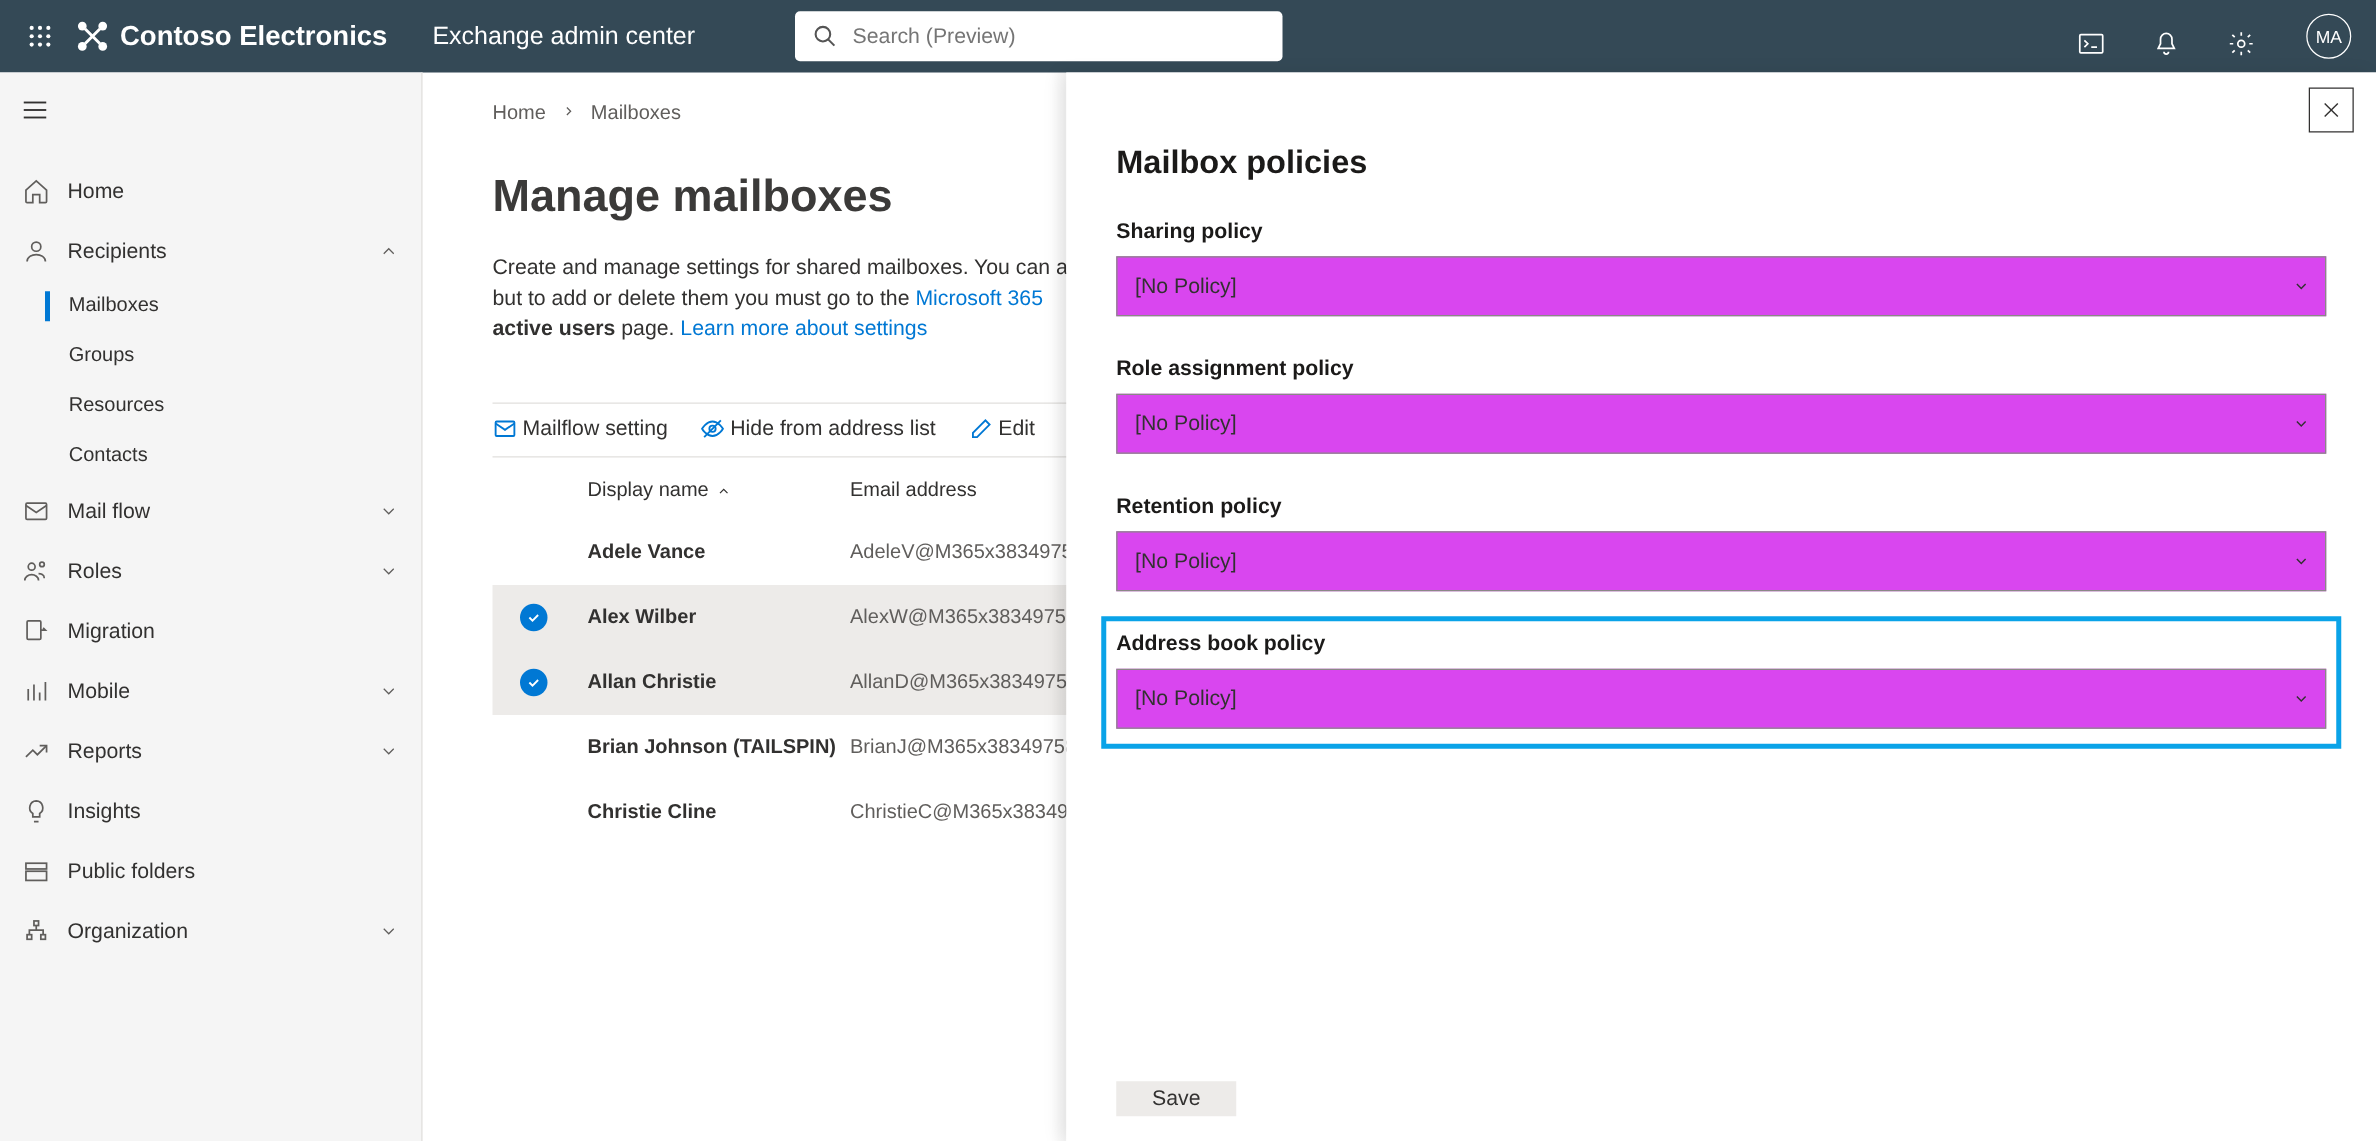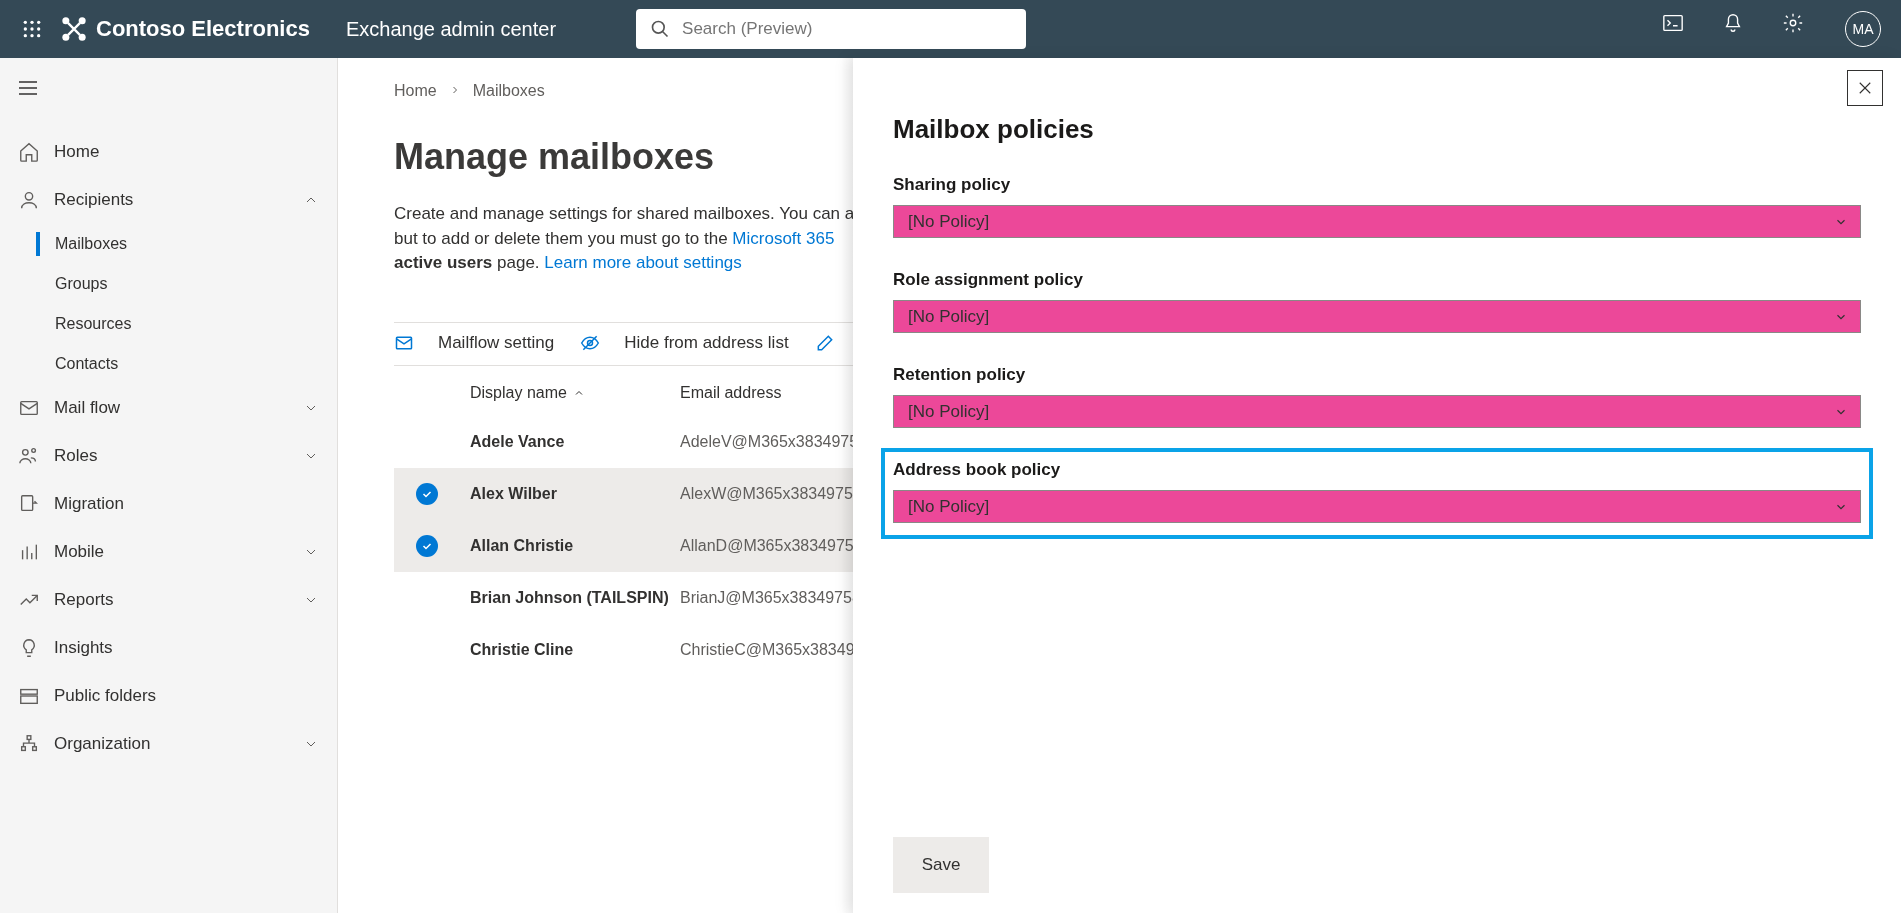--- a/index.html
+++ b/index.html
@@ -10,21 +10,21 @@
   .waffle { width: 40px; height: 40px; display: flex; align-items: center; justify-content: center; cursor: pointer; }
   .waffle svg { width: 20px; height: 20px; fill: #fff; }
   .brand { display: flex; align-items: center; gap: 8px; margin-left: 8px; font-size: 22px; font-weight: 600; }
   .brand-icon { width: 28px; height: 28px; fill: #fff; }
   .app-title { margin-left: 36px; font-size: 20px; font-weight: 400; }
   .search-wrap { flex: 0 0 auto; margin-left: 80px; }
   .search { display: flex; align-items: center; background: #fff; border-radius: 4px; height: 40px; width: 390px; padding: 0 14px; }
   .search svg { width: 20px; height: 20px; stroke: #555; fill: none; stroke-width: 2; }
   .search input { border: none; outline: none; font-size: 17px; margin-left: 12px; flex: 1; color: #0c4a6e; }
   .header-spacer { flex: 1; }
-  .header-icons { display: flex; align-items: flex-start; gap: 36px; margin-right: 8px; }
+  .header-icons { display: flex; align-items: flex-end; gap: 36px; margin-right: 8px; }
   .hicon { width: 24px; height: 24px; display:flex; align-items:center; justify-content:center; cursor:pointer; }
   .hicon svg { width: 22px; height: 22px; stroke: #fff; fill: none; stroke-width: 1.5; }
   .avatar { width: 36px; height: 36px; border: 1px solid #fff; border-radius: 50%; display: flex; align-items: center; justify-content: center; font-size: 14px; color:#fff; cursor:pointer; margin-left: 4px;}
 
   
   .body { display: flex; height: calc(100% - 58px); }
 
   
   .sidebar { width: 338px; background: #f5f5f5; border-right: 1px solid #e1dfdd; padding-top: 18px; }
   .hamburger { padding-left: 16px; margin-bottom: 24px; cursor:pointer; }
@@ -39,21 +39,21 @@
   
   .main { flex: 1; padding: 24px 56px; overflow:hidden; position:relative;}
   .breadcrumb { font-size: 16px; color: #605e5c; display:flex; align-items:center; gap:12px;}
   .breadcrumb .bc-link { cursor:pointer; }
   .breadcrumb .bc-sep svg { width:12px; height:12px; stroke:#605e5c; fill:none; stroke-width:2;}
   .page-title { font-size: 36px; font-weight: 700; color:#3b3a39; margin-top: 36px; }
   .page-desc { font-size: 17px; color:#323130; margin-top: 24px; max-width: 900px; line-height:1.45; }
   .page-desc a { color:#0078d4; text-decoration:none; cursor:pointer;}
   .page-desc strong { font-weight:700;}
   .toolbar { display:flex; gap: 26px; border-bottom:1px solid #e1dfdd; margin-top:46px; padding-bottom:12px; padding-top:10px; border-top:1px solid #e1dfdd;}
-  .tool-btn { display:flex; align-items:center; gap:24px; font-size:17px; color:#323130; cursor:pointer;}
+  .tool-btn { display:flex; align-items:center; gap:4px; font-size:17px; color:#323130; cursor:pointer;}
   .tool-btn svg { width:20px; height:20px; stroke:#0078d4; fill:none; stroke-width:1.8;}
   .table-head { display:flex; padding:18px 0 14px; font-size:16px; color:#323130;}
   .col-check { width:76px; }
   .col-name { width:210px; display:flex; align-items:center; gap:6px;}
   .col-name svg { width:12px; height:12px; stroke:#323130; fill:none; stroke-width:2;}
   .col-email { flex:1;}
   .row { display:flex; align-items:center; height:52px; font-size:16px; color:#323130;}
   .row.selected { background:#edebe9;}
   .row .col-name { font-weight:600;}
   .row .col-email { color:#605e5c; white-space:nowrap; overflow:hidden;}
@@ -62,25 +62,25 @@
   .check-placeholder { width:22px; height:22px; margin-left:22px;}
 
   
   .panel { position:absolute; top:58px; right:0; bottom:0; width:1048px; background:#fff; box-shadow: -6px 0 14px rgba(0,0,0,0.08); padding: 56px 40px 0 40px;}
   .panel-overlay-grad { position:absolute; top:58px; right:1048px; bottom:0; width:12px; background:linear-gradient(to left, rgba(0,0,0,0.04), transparent);}
   .panel-close { position:absolute; top:12px; right:18px; width:36px; height:36px; border:1px solid #323130; display:flex; align-items:center; justify-content:center; cursor:pointer;}
   .panel-close svg { width:18px; height:18px; stroke:#323130; fill:none; stroke-width:1.5;}
   .panel h2 { font-size:26px; font-weight:700; color:#1b1a19; margin-bottom: 30px;}
   .field { margin-bottom: 32px;}
   .field-label { font-size:17px; font-weight:700; color:#1b1a19; margin-bottom:10px;}
-  .select-box { border:1px solid #8a8886; height:33px; display:flex; align-items:center; padding:0 14px; font-size:17px; cursor:pointer; position:relative; background:#ec4899;}
+  .select-box { border:1px solid #8a8886; height:48px; display:flex; align-items:center; padding:0 14px; font-size:17px; cursor:pointer; position:relative; background:#d946ef;}
   .select-box .chev { position:absolute; right:12px; top:50%; transform:translateY(-50%); width:14px; height:14px; stroke:#323130; fill:none; stroke-width:2;}
   .highlight-box { border:4px solid #0aa3e8; padding: 8px 8px 12px 8px; margin: -12px -12px 24px -12px; }
   .highlight-box .field { margin-bottom:0;}
-  .save-btn { width:96px; height:56px; background:#edebe9; border:none; font-size:17px; color:#323130; cursor:pointer; position:absolute; bottom:20px; left:40px;}
+  .save-btn { width:96px; height:28px; background:#edebe9; border:none; font-size:17px; color:#323130; cursor:pointer; position:absolute; bottom:20px; left:40px;}
 </style>
 </head>
 <body>
 
 <div class="header">
   <div class="waffle">
     <svg viewBox="0 0 24 24">
         <circle cx="4" cy="4" r="2"></circle>
         <circle cx="12" cy="4" r="2"></circle>
         <circle cx="20" cy="4" r="2"></circle>

